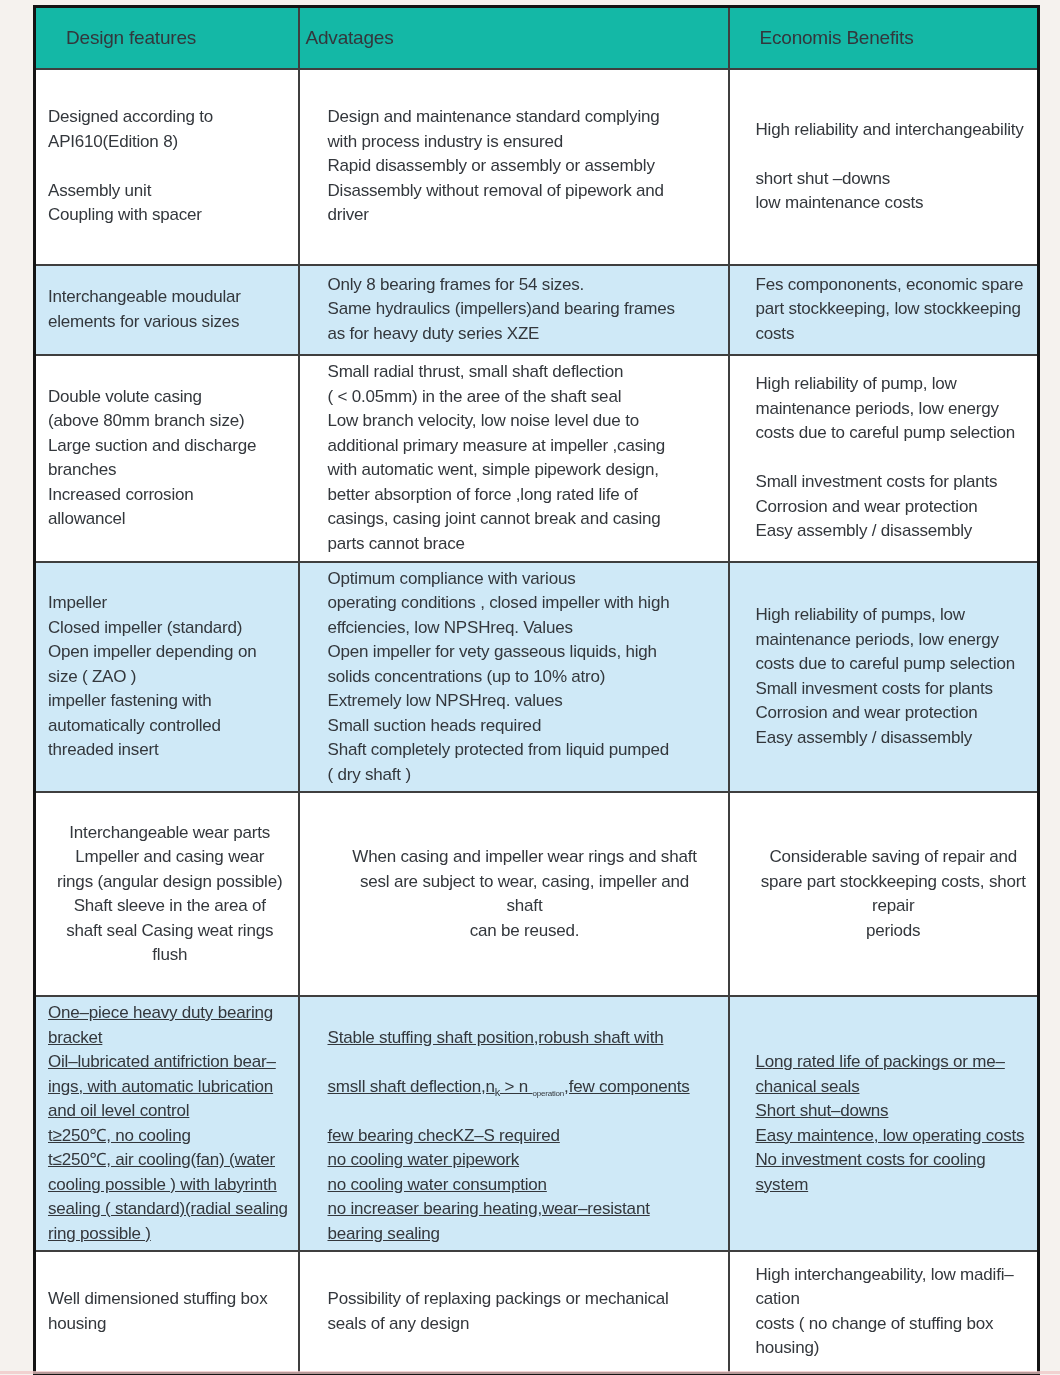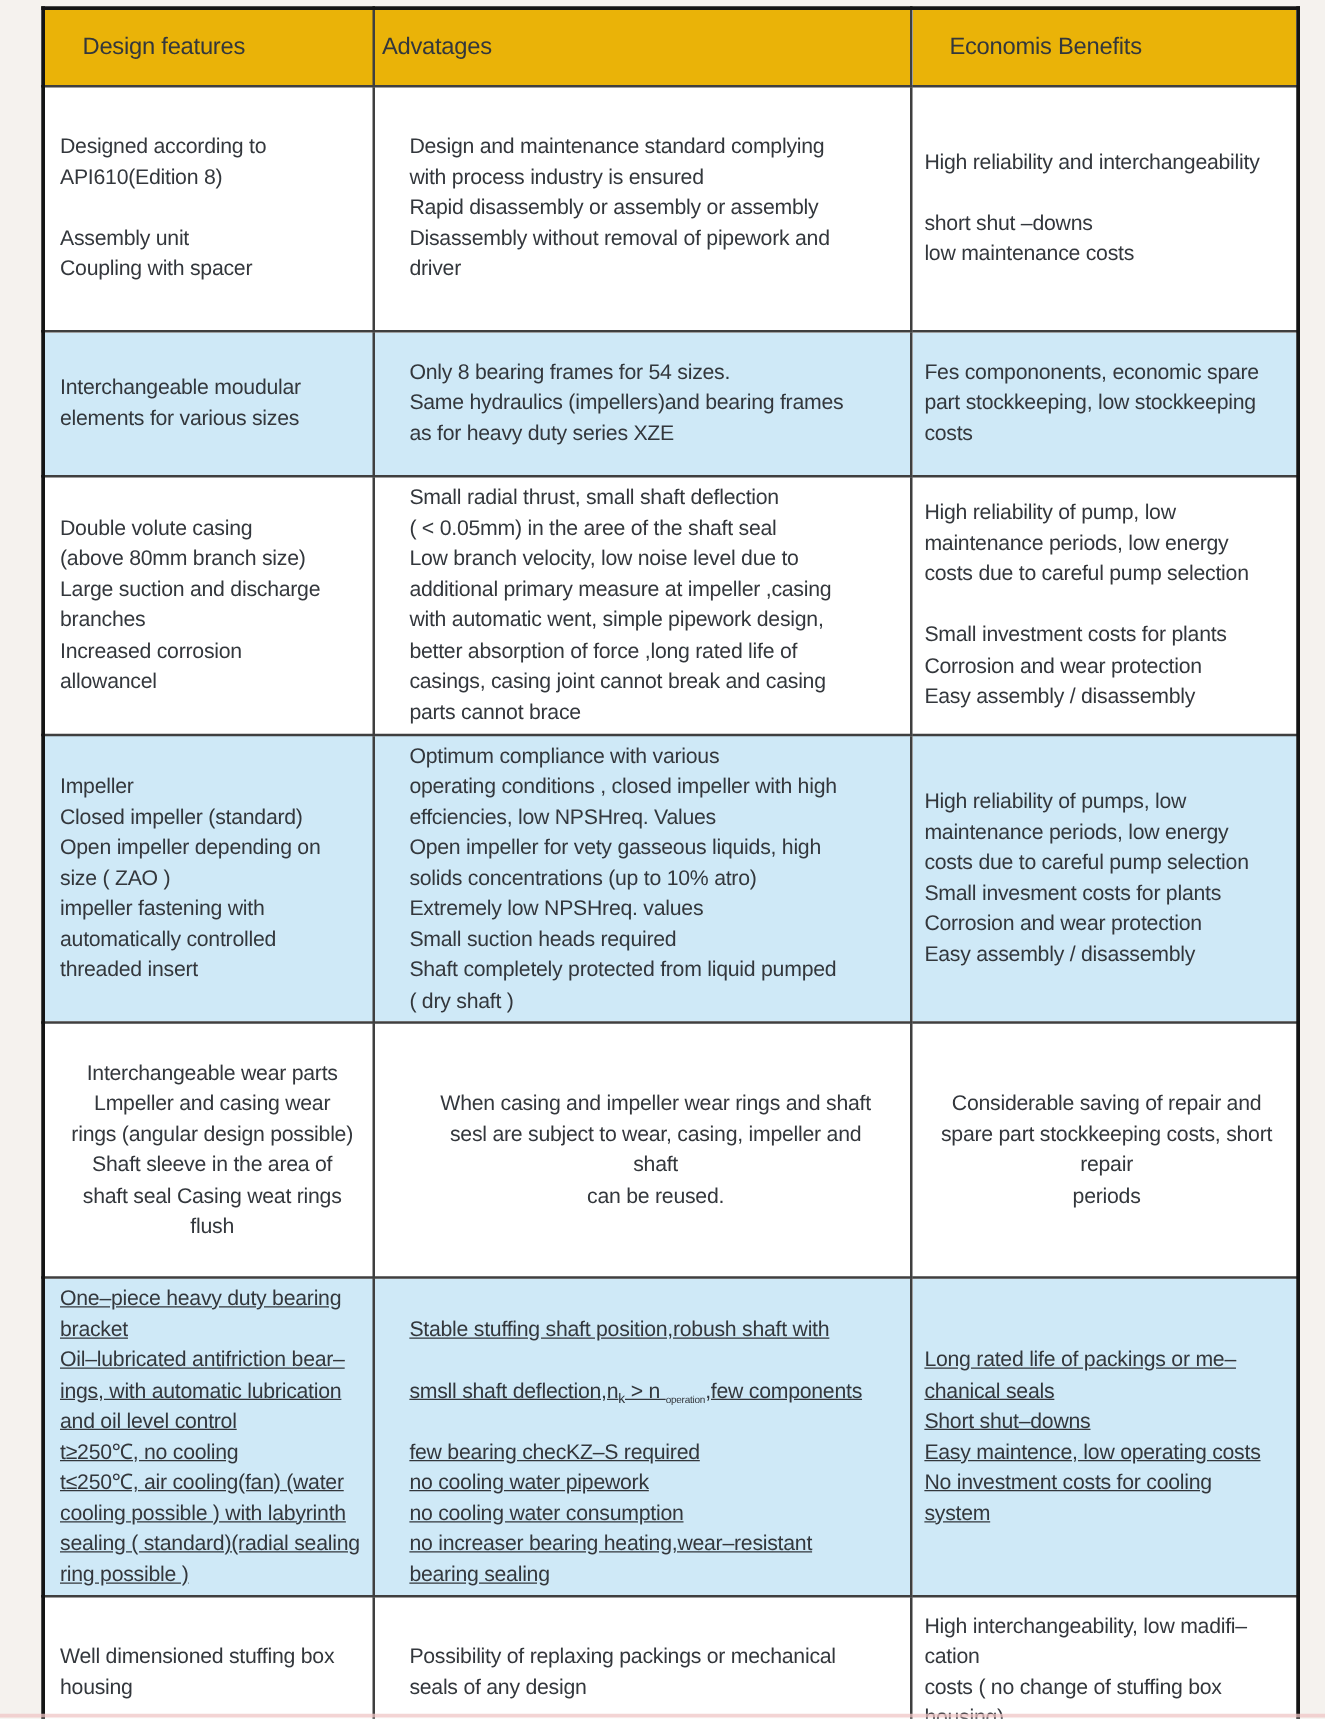--- a/index.html
+++ b/index.html
@@ -29,36 +29,36 @@
     vertical-align:middle;
     font-size:17px;
     line-height:24.5px;
     font-weight:400;
     letter-spacing:-0.2px;
     padding:4px 6px 4px 12px;
     overflow:hidden;
   }
   th{
     font-size:19px;
-    background:#eab308;
+    background:#14b8a6;
     text-align:left;
     padding-left:30px;
   }
   th.center{text-align:left;padding-left:6px;}
   tr.alt td{background:#cfe9f7;}
   tr.hrow{height:62px;}
   tr.r1{height:196px;}
-  tr.r2{height:116px;}
+  tr.r2{height:90px;}
   tr.r3{height:207px;}
   tr.r4{height:228px;}
   tr.r5{height:204px;text-align:center;}
   tr.r6{height:246px;text-decoration:underline;}
   tr.r7{height:122px;}
   td.c2pad{padding-left:28px;}
-  td.c3pad{padding-left:10px;}
+  td.c3pad{padding-left:26px;}
   .cell-text{white-space:pre-line;}
   sub.sm{font-size:11px;line-height:0;}
   sub.xs{font-size:8px;line-height:0;}
   .bottom-accent{
     position:absolute;left:0;bottom:1px;
     width:1060px;height:3px;
     background:#efc6c6;opacity:.75;
   }
 </style>
 </head>

